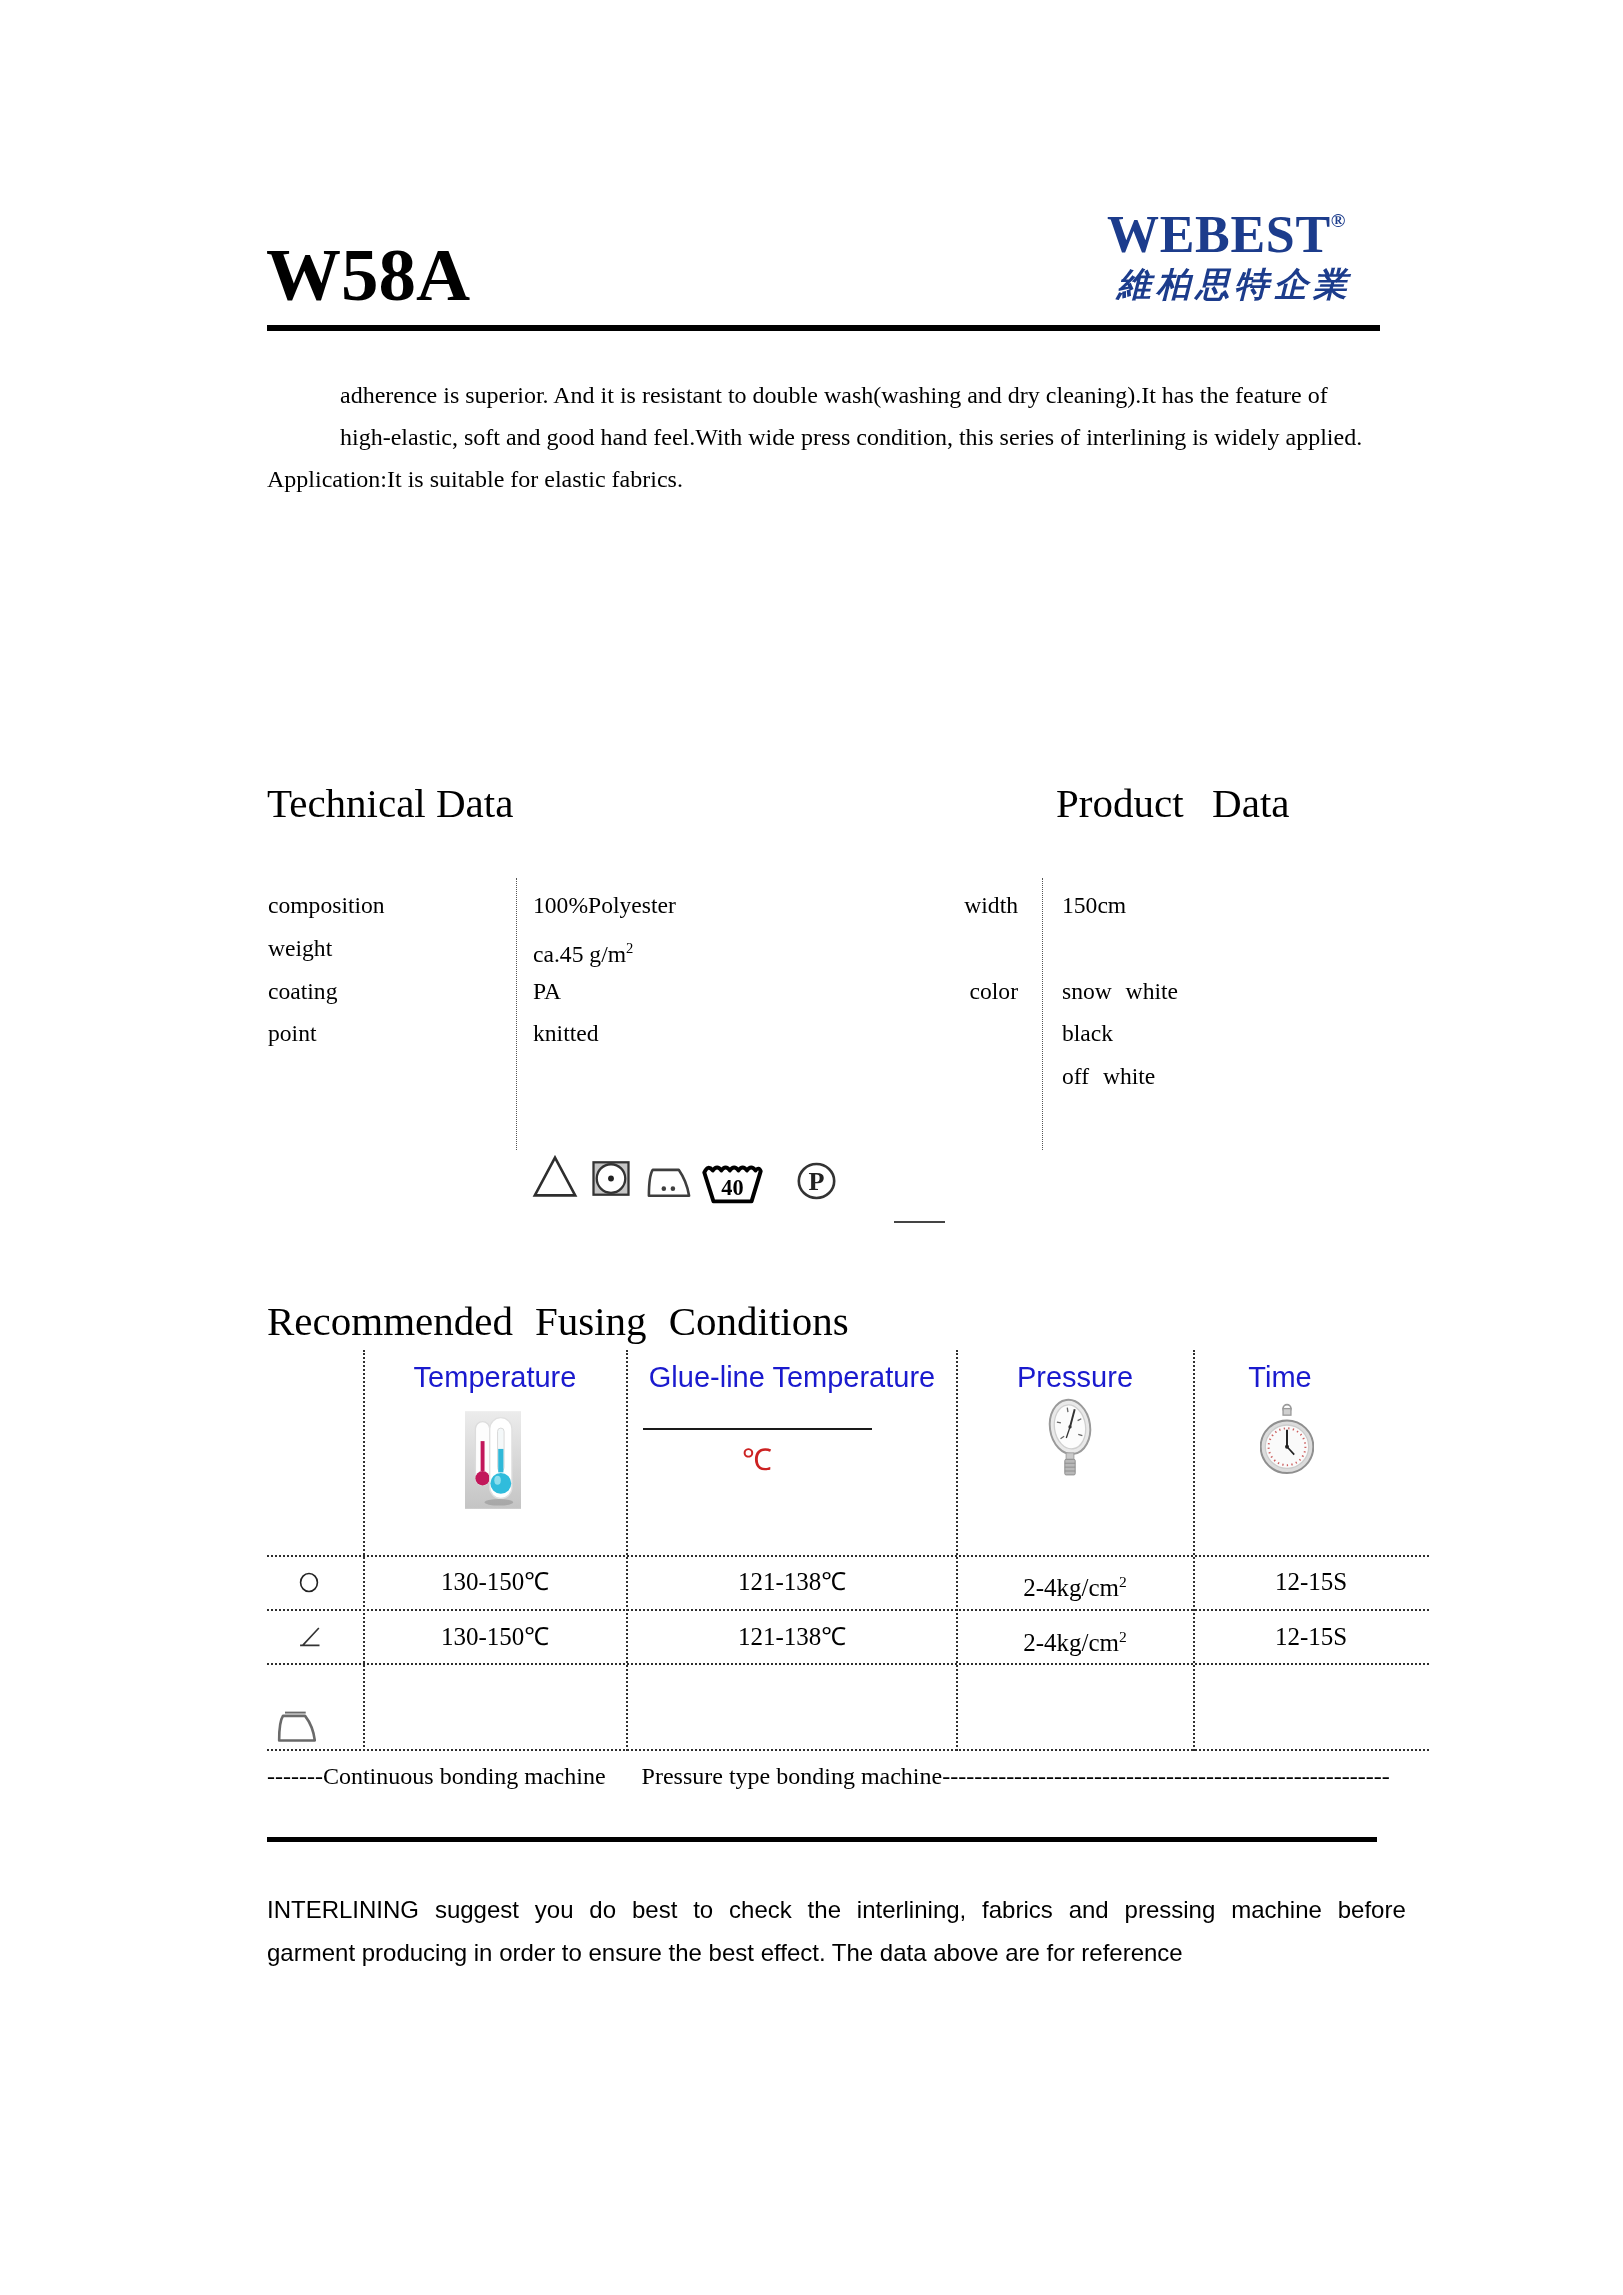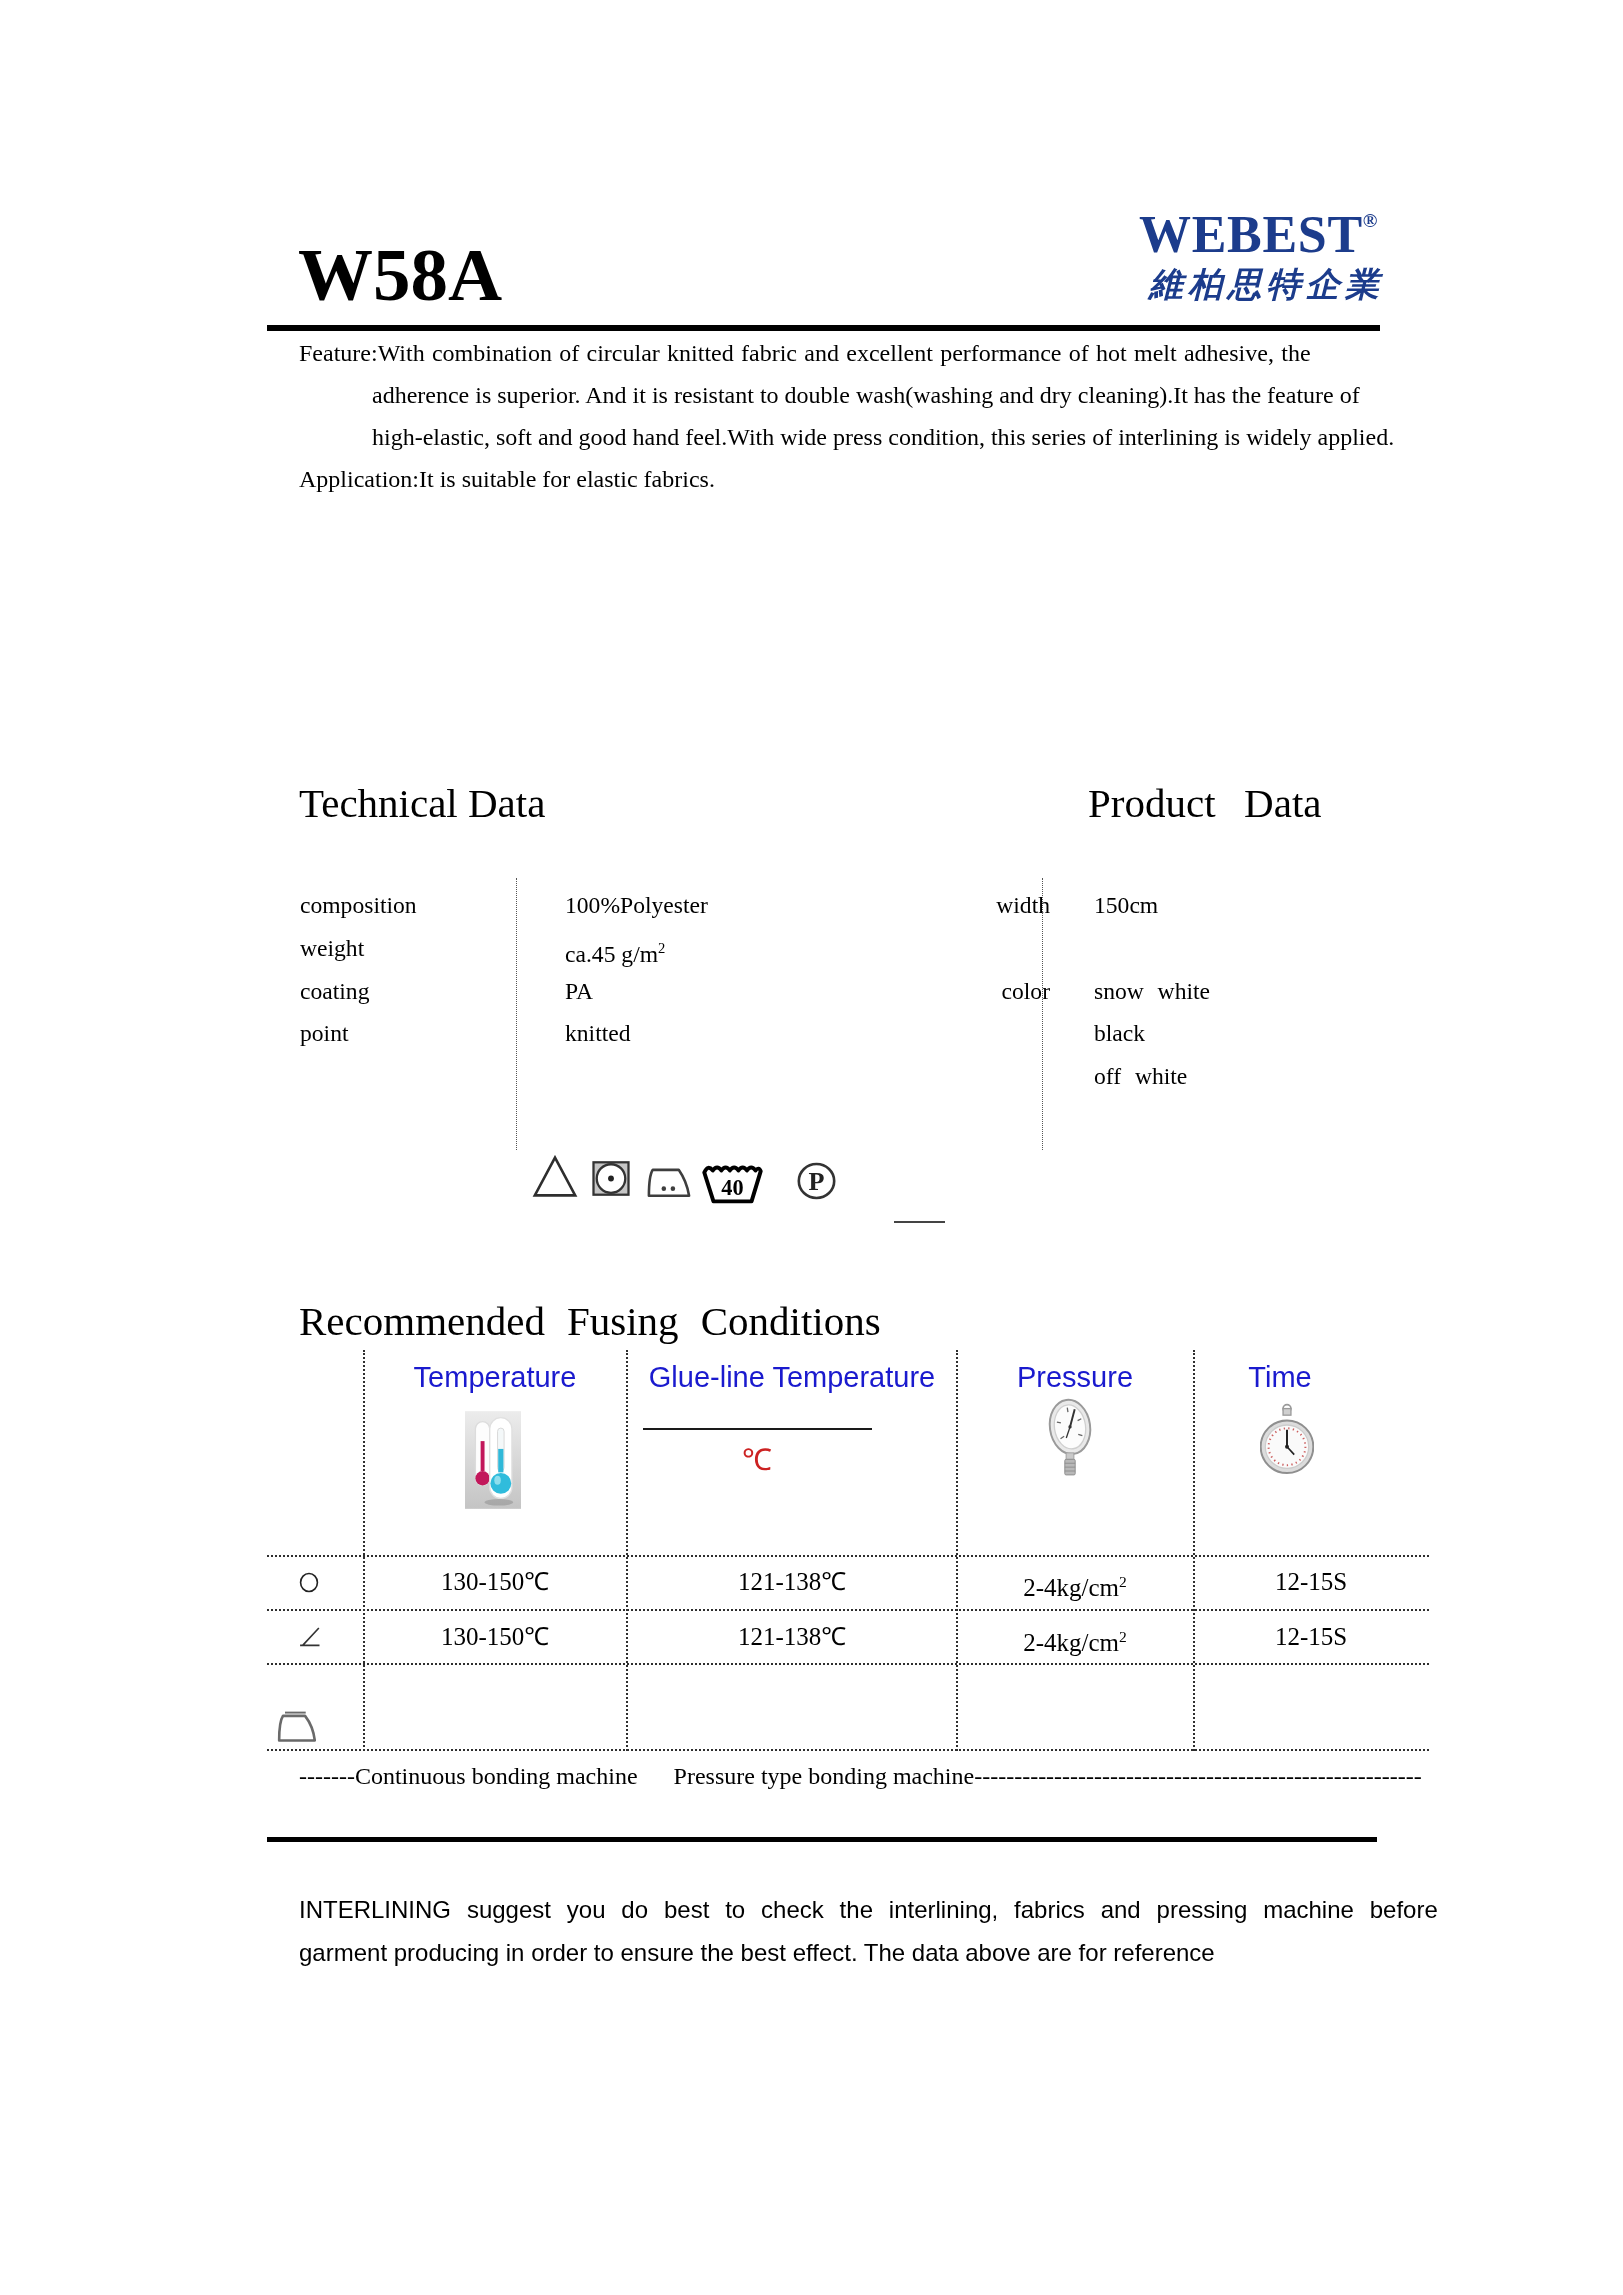--- a/index.html
+++ b/index.html
@@ -1,18 +1,18 @@
 <!DOCTYPE html>
 <html style="--navy: #1c3c8c; --blue: #1a1ace; --red: #cc2222;font-size:10.5px"><head>
 <meta charset="utf-8">
 <style>
   html,body{margin:0;padding:0;background:#888;}
   .page{position:relative;width:1623px;height:2295px;background:#fff;margin:0 auto;
         font-family:"Liberation Serif",serif;color:#000;overflow:hidden;}
-  .abs{position:absolute;white-space:nowrap;margin-left:32px;}
+  .abs{position:absolute;white-space:nowrap;}
 
   
   .title{left:266px;top:237px;font-size:75px;font-weight:bold;line-height:1;}
   .logo-brand{left:1107px;top:209px;font-size:52px;font-weight:bold;color:var(--navy,#1c3c8c);letter-spacing:0.7px;line-height:1;}
   .logo-reg{font-size:19.6px;vertical-align:25px;font-weight:bold;}
   .logo-cn{left:1117px;top:268px;font-size:34px;font-weight:bold;color:var(--navy,#1c3c8c);letter-spacing:5.2px;line-height:1;font-style:italic;}
   .rule{position:absolute;background:#000;}
   .rule1{left:267px;top:325px;width:1113px;height:5.9px;}
   .rule2{left:267px;top:1837px;width:1110px;height:5.2px;}
 
@@ -69,21 +69,20 @@
 </head>
 <body>
 
 <div class="page">
 
   <div class="abs title">W58A</div>
   <div class="abs logo-brand"><span>WEBEST</span><span class="logo-reg">®</span></div>
   <div class="abs logo-cn">維柏思特企業</div>
   <div class="rule rule1"></div>
 
-  <div class="abs bodyline l1">Feature:With combination of circular knitted fabric and excellent performance of hot melt adhesive, the</div>
   <div class="abs bodyline l2">adherence is superior. And it is resistant to double wash(washing and dry cleaning).It has the feature of</div>
   <div class="abs bodyline l3">high-elastic, soft and good hand feel.With wide press condition, this series of interlining is widely applied.</div>
   <div class="abs bodyline l4">Application:It is suitable for elastic fabrics.</div>
 
   <div class="abs h2 h2-tech">Technical Data</div>
   <div class="abs h2 h2-prod">Product Data</div>
 
   <div class="vdash vd1"></div>
   <div class="vdash vd2"></div>
 

